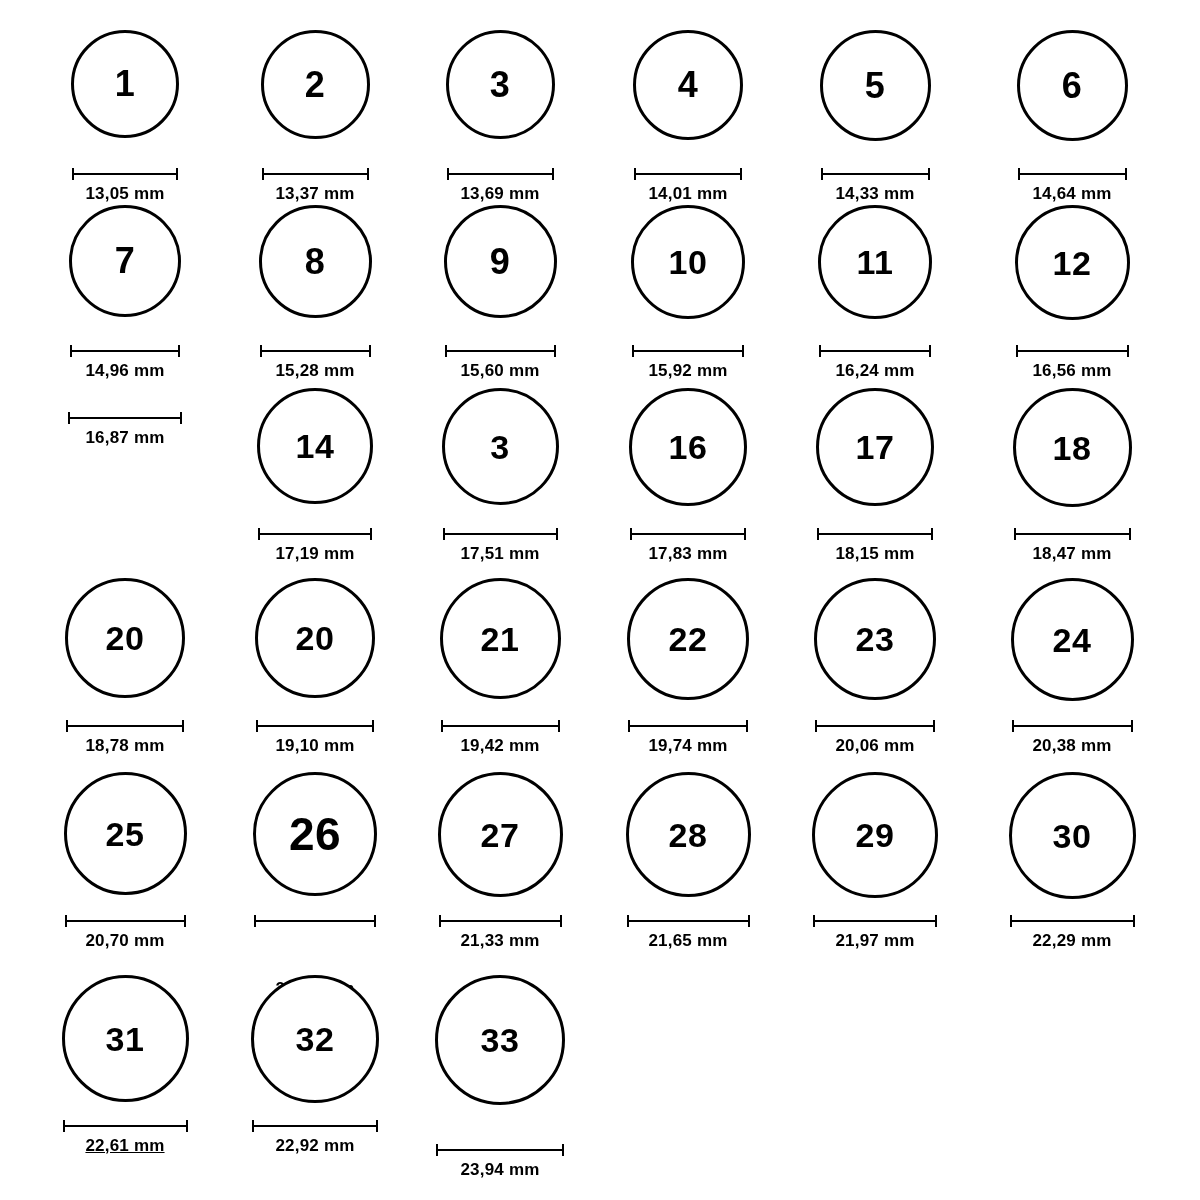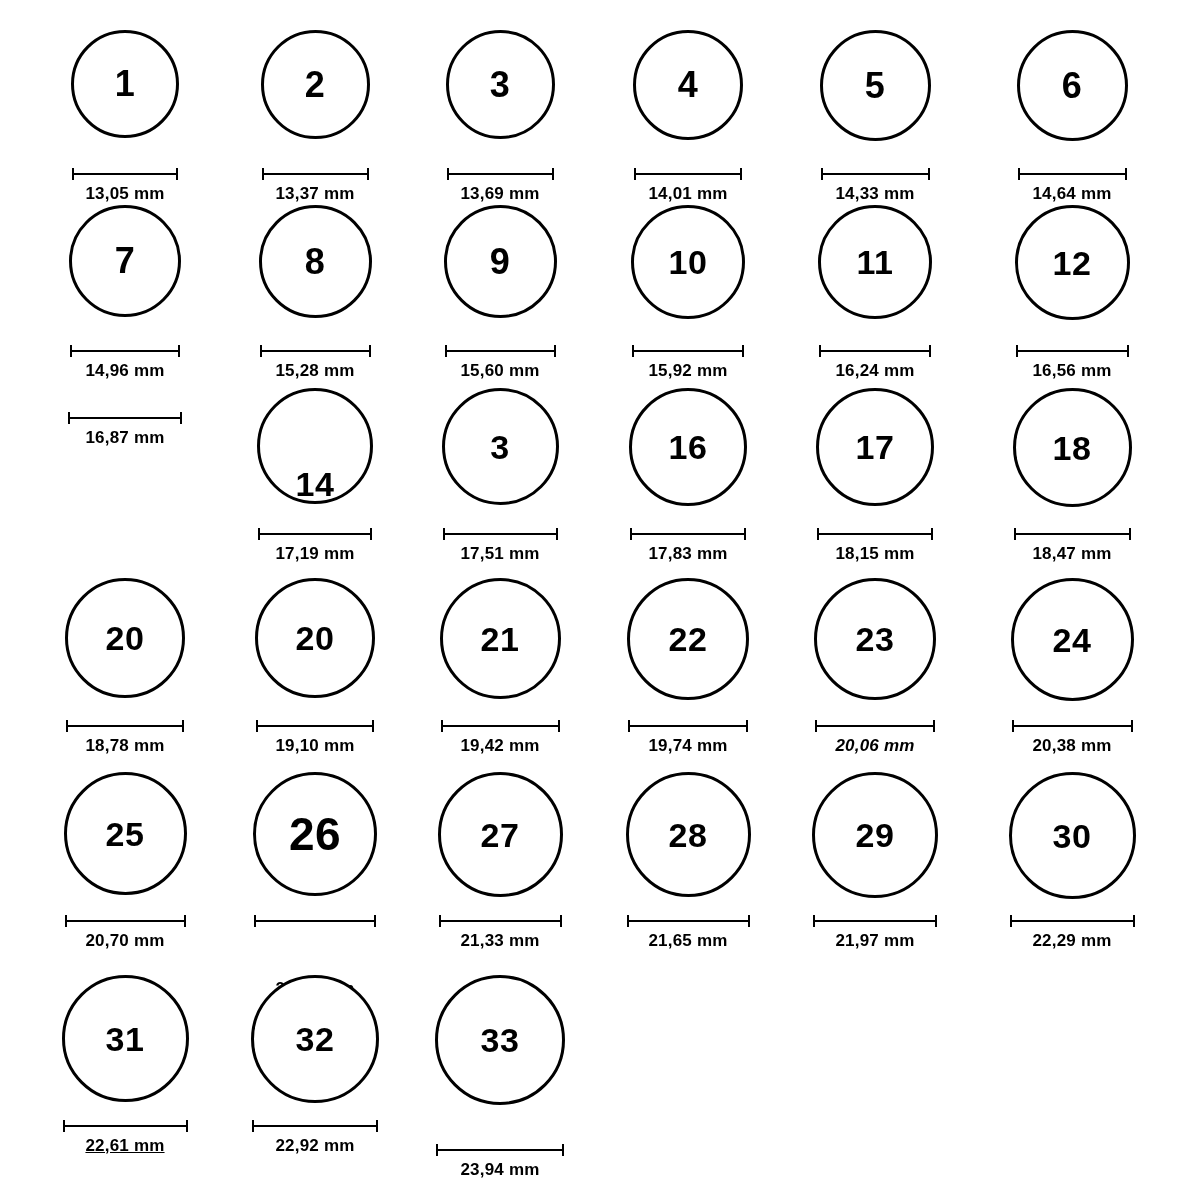--- a/index.html
+++ b/index.html
@@ -241,21 +241,21 @@
       <div class="measure-wrap" style="margin-top: 24px;">
         <div class="measure-bar" style="width: 114px;">
           <div class="line"></div>
           <div class="cap left"></div>
           <div class="cap right"></div>
         </div>
         <div class="measure-label">16,87 mm</div>
       </div>
     </div>
     <div class="size-cell" style="left: 245px; top: 388px; width: 140px;">
-      <div class="ring-circle" style="width: 116px; height: 116px; align-items: flex-end;">
+      <div class="ring-circle" style="width: 116px; height: 116px;">
         <span class="ring-number" style="font-size: 34px;">14</span>
       </div>
       <div class="measure-wrap" style="margin-top: 24px;">
         <div class="measure-bar" style="width: 114px;">
           <div class="line"></div>
           <div class="cap left"></div>
           <div class="cap right"></div>
         </div>
         <div class="measure-label">17,19 mm</div>
       </div>
@@ -361,21 +361,21 @@
           <div class="cap left"></div>
           <div class="cap right"></div>
         </div>
         <div class="measure-label">19,74 mm</div>
       </div>
     </div>
     <div class="size-cell" style="left: 805px; top: 578px; width: 140px;">
       <div class="ring-circle" style="width: 122px; height: 122px;">
         <span class="ring-number" style="font-size: 34px;">23</span>
       </div>
-      <div class="measure-wrap" style="margin-top: 20px; font-style: italic;">
+      <div class="measure-wrap" style="margin-top: 20px;">
         <div class="measure-bar" style="width: 120px;">
           <div class="line"></div>
           <div class="cap left"></div>
           <div class="cap right"></div>
         </div>
         <div class="measure-label">20,06 mm</div>
       </div>
     </div>
     <div class="size-cell" style="left: 1002px; top: 578px; width: 140px;">
       <div class="ring-circle" style="width: 123px; height: 123px;">

